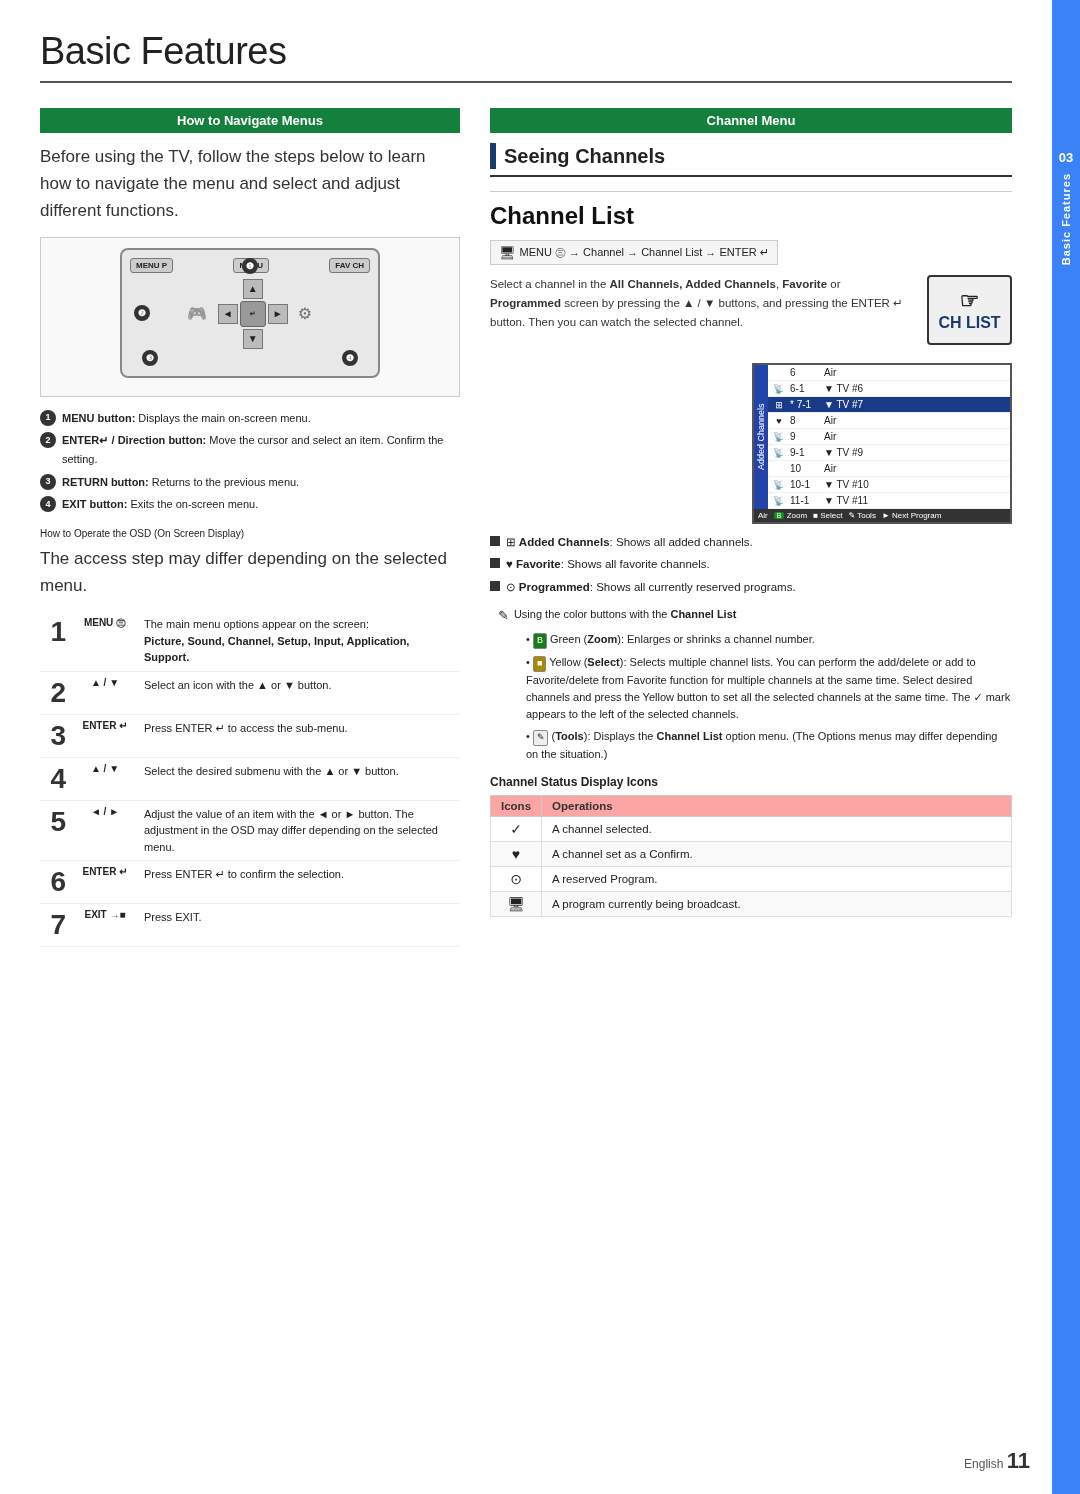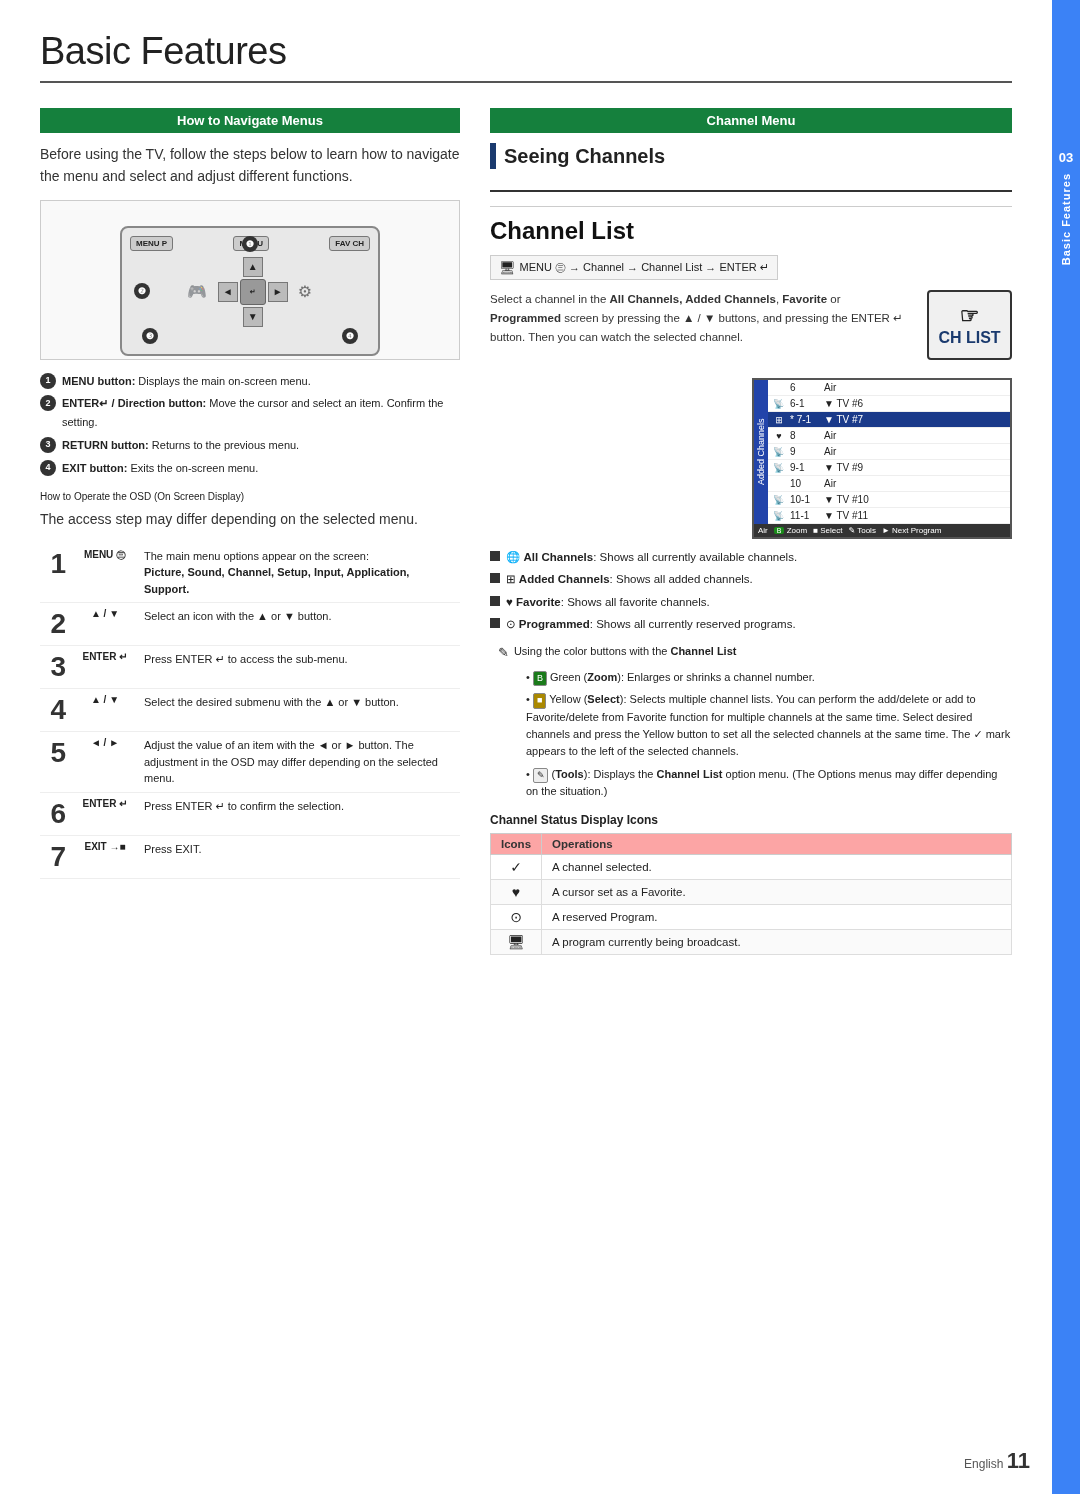--- a/index.html
+++ b/index.html
@@ -75,21 +75,21 @@
     .section-header {
       background: #15803d;
       color: #fff;
       text-align: center;
       font-weight: bold;
       font-size: 13px;
       padding: 5px 10px;
       margin-bottom: 10px;
     }
     .intro-text {
-      font-size: 14px;
+      font-size: 17px;
       line-height: 1.6;
       margin-bottom: 12px;
       color: #333;
     }
     .remote-diagram {
       border: 1px solid #ccc;
       padding: 10px;
       margin-bottom: 12px;
       background: #f9f9f9;
       text-align: center;
@@ -162,21 +162,21 @@
     }
 
     
     .seeing-channels-title {
       display: flex;
       align-items: center;
       gap: 8px;
       font-size: 20px;
       font-weight: bold;
       border-bottom: 2px solid #333;
-      padding-bottom: 21px;
+      padding-bottom: 6px;
       margin-bottom: 14px;
     }
     .blue-bar {
       width: 6px;
       height: 26px;
       background: #1a3a6e;
       display: inline-block;
     }
     .channel-list-title {
       font-size: 24px;
@@ -379,21 +379,21 @@
     }
     .page-num-big {
       font-size: 22px;
       font-weight: bold;
       color: #333;
     }
     
     .remote-visual {
       display: flex;
       justify-content: center;
-      align-items: flex-end;
+      align-items: flex-start;
       height: 145px;
       position: relative;
     }
     .callout-num {
       position: absolute;
       width: 16px;
       height: 16px;
       border-radius: 50%;
       background: #333;
       color: #fff;
@@ -605,24 +605,20 @@
             <span><span class="btn-green">B</span> Zoom</span>
             <span>■ Select</span>
             <span>✎ Tools</span>
             <span>► Next Program</span>
           </div>
         </div>
 
         <div class="bullet-section">
           <div class="bullet-item">
             <span class="bullet-square"></span>
-            <span>🌐 <strong>All Channels</strong>: Shows all currently available channels.</span>
-          </div>
-          <div class="bullet-item">
-            <span class="bullet-square"></span>
             <span>⊞ <strong>Added Channels</strong>: Shows all added channels.</span>
           </div>
           <div class="bullet-item">
             <span class="bullet-square"></span>
             <span>♥ <strong>Favorite</strong>: Shows all favorite channels.</span>
           </div>
           <div class="bullet-item">
             <span class="bullet-square"></span>
             <span>⊙ <strong>Programmed</strong>: Shows all currently reserved programs.</span>
           </div>
@@ -653,21 +649,21 @@
               <th>Operations</th>
             </tr>
           </thead>
           <tbody>
             <tr>
               <td class="csd-icon-cell">✓</td>
               <td>A channel selected.</td>
             </tr>
             <tr>
               <td class="csd-icon-cell">♥</td>
-              <td>A cursor set as a Favorite.</td>
+              <td>A channel set as a Confirm.</td>
             </tr>
             <tr>
               <td class="csd-icon-cell">⊙</td>
               <td>A reserved Program.</td>
             </tr>
             <tr>
               <td class="csd-icon-cell">🖥</td>
               <td>A program currently being broadcast.</td>
             </tr>
           </tbody>

